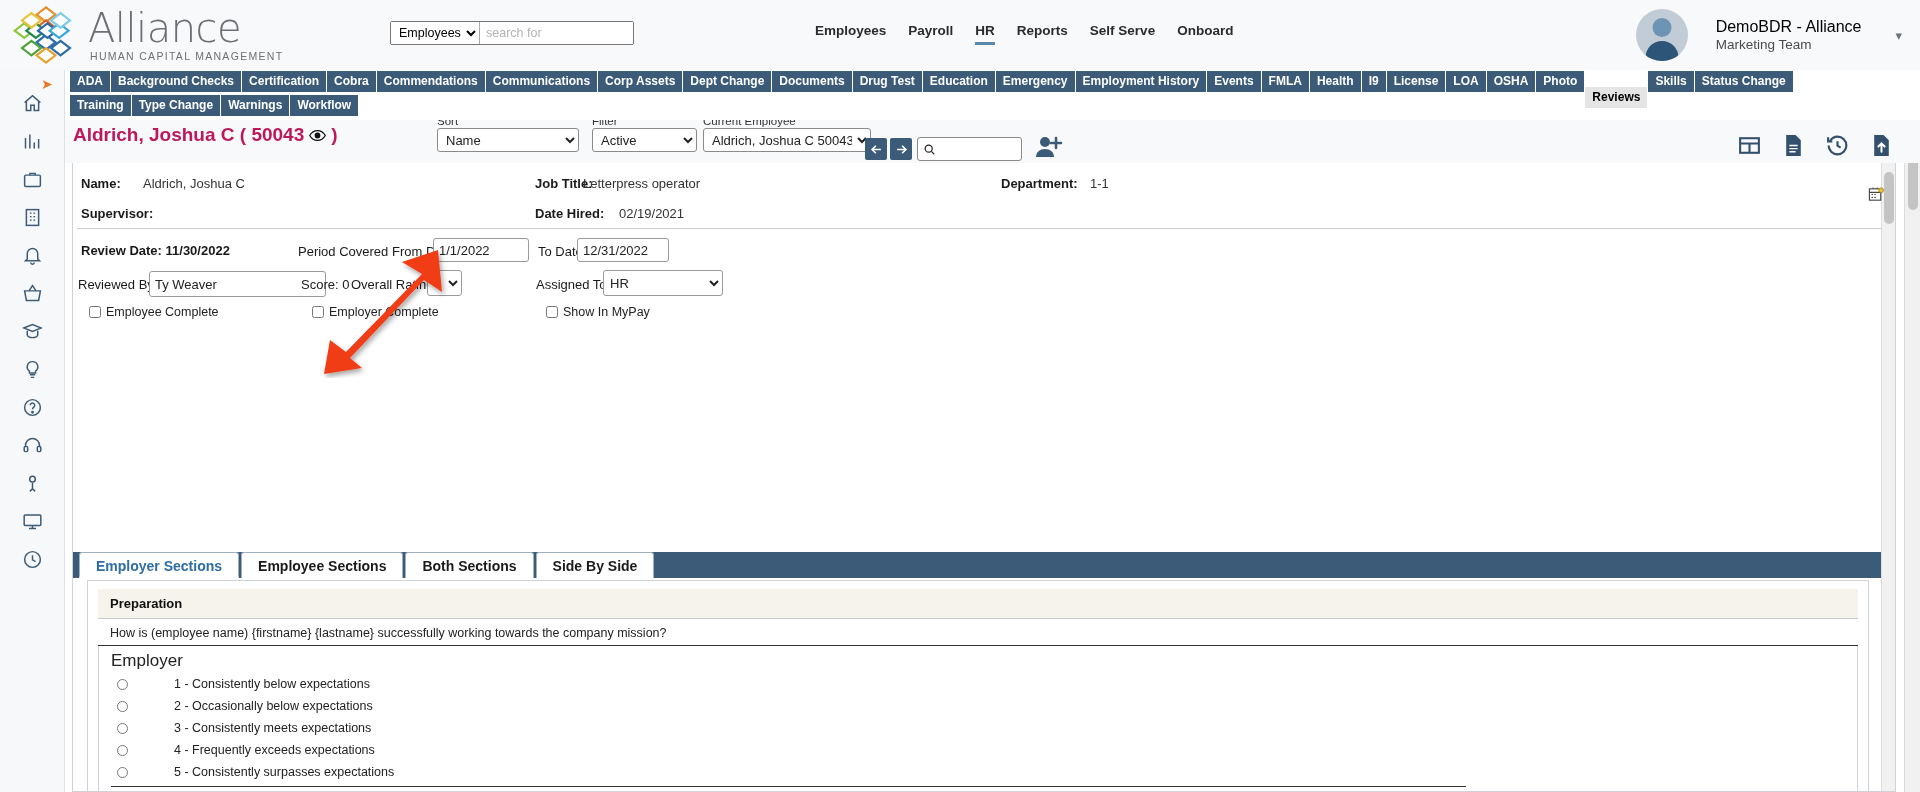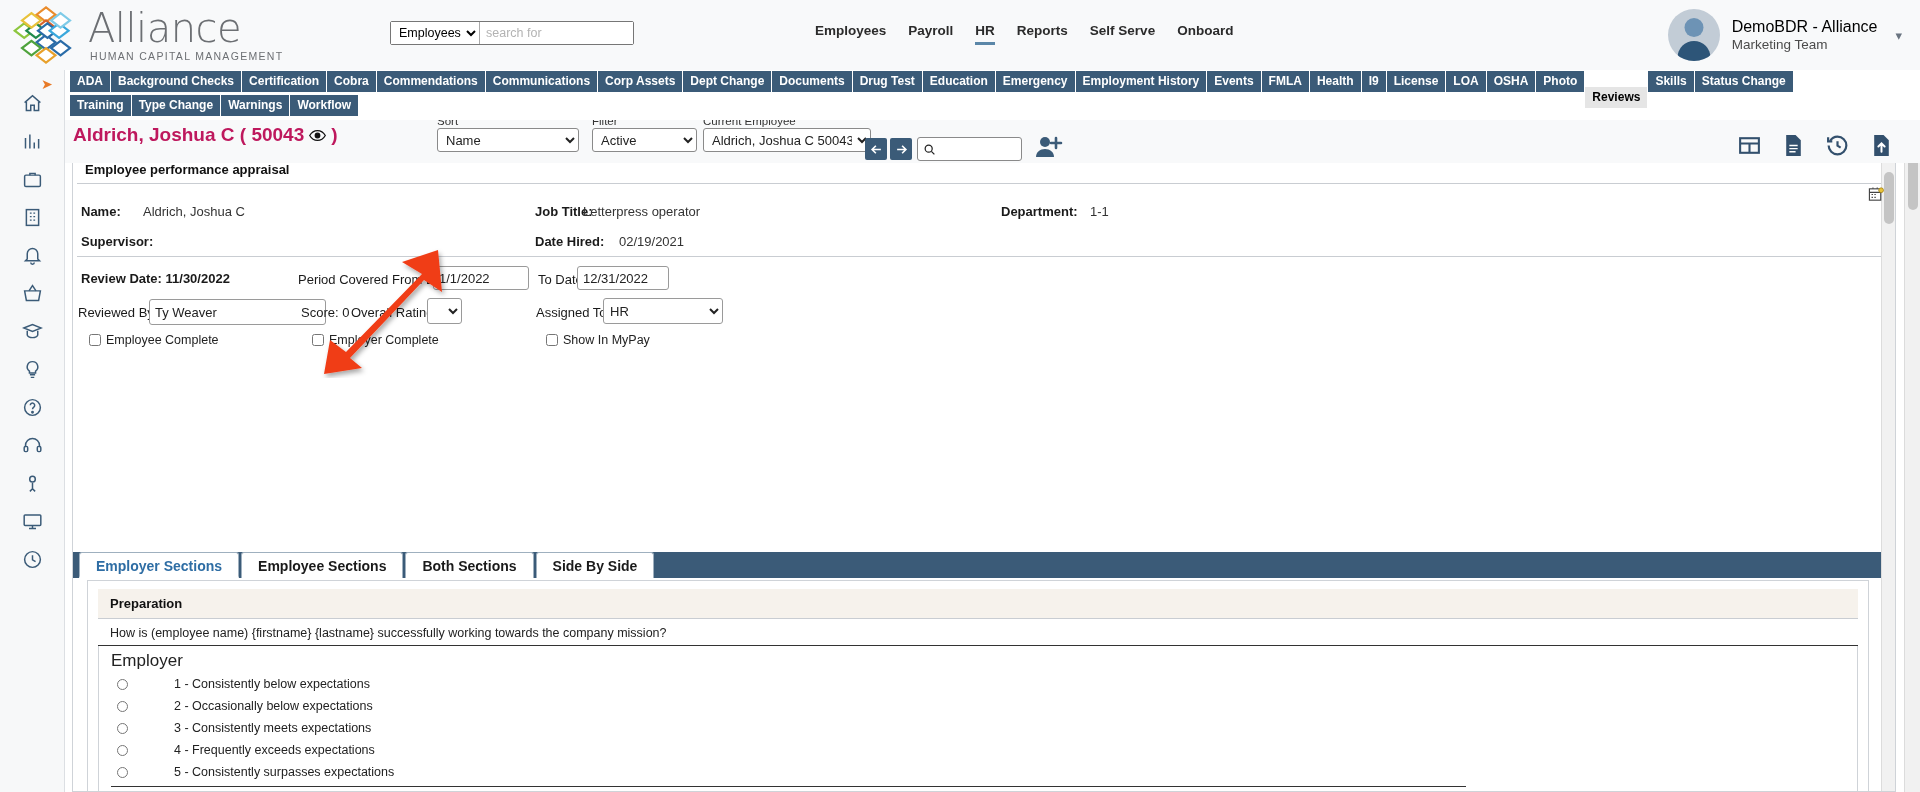--- a/index.html
+++ b/index.html
@@ -80,21 +80,21 @@
     font-size: 13.5px; font-weight: bold; color: #2b2b2b;
     cursor: pointer; padding-bottom: 7px; position: relative;
   }
   .nav-link.active::after {
     content: ''; position: absolute; left: 0; right: 0; bottom: 0;
     height: 3px; background: #5b87a8;
   }
 
   #user-block {
     position: absolute; right: 18px; top: 9px;
-    display: flex; align-items: center; gap: 12px;
+    display: flex; align-items: center; gap: 28px;
   }
   #avatar {
     width: 52px; height: 52px; border-radius: 50%;
     background: #c2ccd6; position: relative; overflow: hidden;
   }
   #avatar .head {
     position: absolute; left: 50%; top: 9px; transform: translateX(-50%);
     width: 19px; height: 19px; border-radius: 50%; background: #6d93b5;
   }
   #avatar .body {
@@ -564,21 +564,20 @@
 <div id="mini-cal">
   <svg viewBox="0 0 24 24" fill="none" stroke="#444" stroke-width="1.6">
       <rect x="2" y="4" width="16" height="16"></rect>
       <path d="M2 9h16M7 4V2M13 4V2M5 12h2M9 12h2M5 16h2M9 16h2"></path>
       <circle cx="18.5" cy="6" r="3.4" fill="#e8c23a" stroke="#9a7b10" stroke-width="1"></circle>
     </svg>
 </div>
 
 <div id="content">
 
-  <div id="section-title">Employee performance appraisal</div>
 
   <div class="info-grid">
     <div class="info-cell info-lbl" style="left:8px;  top:20px;">Name:</div>
     <div class="info-cell info-val" style="left:70px; top:20px;">Aldrich, Joshua C</div>
     <div class="info-cell info-lbl" style="left:462px;top:20px;">Job Title:</div>
     <div class="info-cell info-val" style="left:510px;top:20px;">Letterpress operator</div>
     <div class="info-cell info-lbl" style="left:928px;top:20px;">Department:</div>
     <div class="info-cell info-val" style="left:1017px;top:20px;">1-1</div>
 
     <div class="info-cell info-lbl" style="left:8px;  top:50px;">Supervisor:</div>

